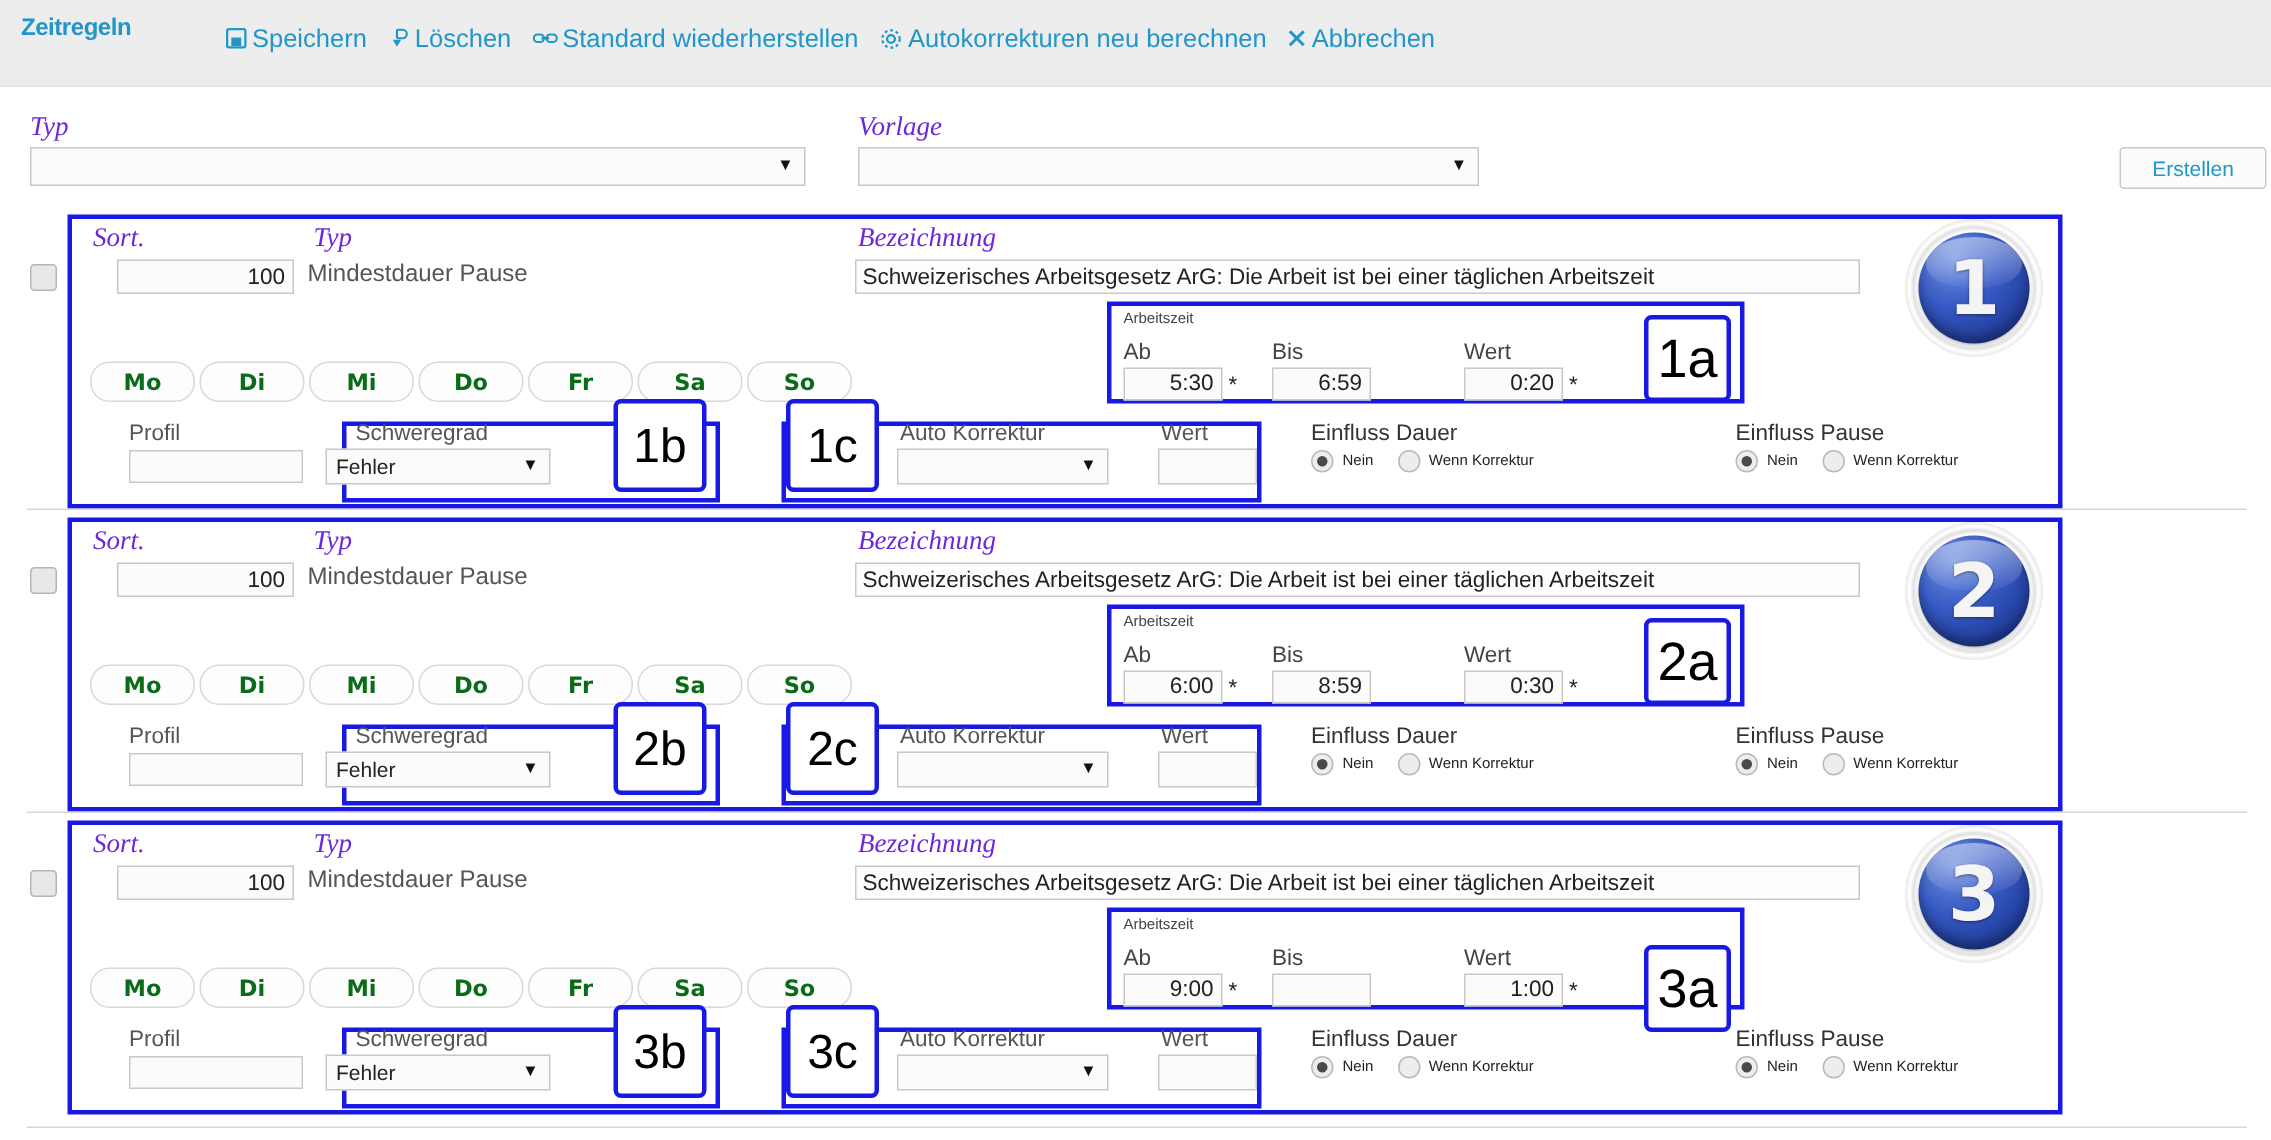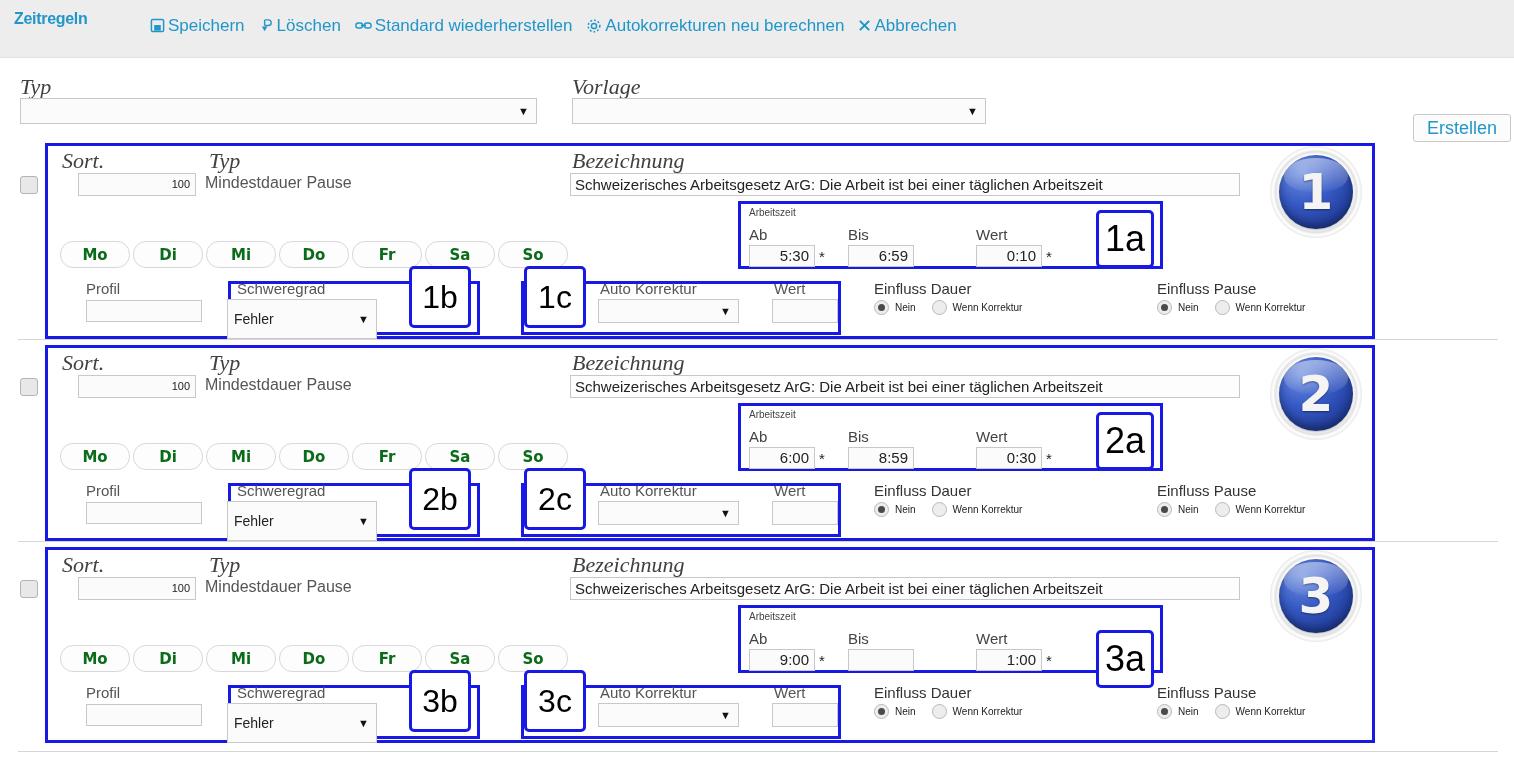--- a/index.html
+++ b/index.html
@@ -32,21 +32,21 @@
   .tb-item{
     display:flex;align-items:center;gap:3px;
     color:#2196c9;font-size:17px;
     cursor:pointer;line-height:1;
   }
   .tb-item .lbl{font-size:17px;}
   .ico{display:inline-block;line-height:0;}
   .ico svg{display:block;}
   
   .field-label{
-    font-style:italic;font-size:22px;color:#404040;
+    font-style:italic;font-size:18px;color:#6d28d9;
     font-family:"Liberation Serif", serif;
   }
   .sel{
     box-sizing:border-box;
     border:1px solid #c8c8c8;background:#fbfbfb;
     height:26px;position:relative;
   }
   .sel .caret{
     position:absolute;right:7px;top:50%;transform:translateY(-50%);
     font-size:11px;color:#111;line-height:1;
@@ -55,40 +55,40 @@
     position:absolute;left:6px;top:50%;transform:translateY(-50%);
     font-size:14px;color:#222;
   }
   #typ-label{position:absolute;left:20px;top:74px;}
   #typ-select{position:absolute;left:20px;top:98px;width:517px;}
   #vorlage-label{position:absolute;left:572px;top:74px;}
   #vorlage-select{position:absolute;left:572px;top:98px;width:414px;}
   .btn-erstellen{
     position:absolute;left:1413px;top:98px;width:96px;height:26px;
     background:#fcfcfc;border:1px solid #c9c9c9;border-radius:3px;
-    color:#2196c9;font-size:18px;cursor:pointer;
-    display:flex;align-items:center;justify-content:center;margin-top:16px;
+    color:#2196c9;font-size:14px;cursor:pointer;
+    display:flex;align-items:center;justify-content:center;
   }
   
   .rule{position:absolute;left:0;width:1514px;height:200px;}
   .rule-outline{
     position:absolute;left:45px;top:0;width:1330px;height:196px;
     border:3px solid #1919e6;box-sizing:border-box;
   }
   .chk{
     position:absolute;left:20px;top:33px;width:16px;height:16px;
     background:#e8e8e8;border:1px solid #b5b5b5;border-radius:3px;
     cursor:pointer;
   }
   .hdr-sort{position:absolute;left:62px;top:5px;}
   .hdr-typ{position:absolute;left:209px;top:5px;}
   .hdr-bez{position:absolute;left:572px;top:5px;}
   .in{
     box-sizing:border-box;border:1px solid #c8c8c8;background:#fbfbfb;
-    font-family:"Liberation Sans", sans-serif;font-size:11px;color:#222;
+    font-family:"Liberation Sans", sans-serif;font-size:15px;color:#222;
     position:absolute;
   }
   .sort-input{left:78px;top:30px;width:118px;height:23px;text-align:right;
     line-height:21px;padding-right:5px;}
   .typ-text{position:absolute;left:205px;top:31px;font-size:16px;color:#555;}
   .bez-input{left:570px;top:30px;width:670px;height:23px;line-height:21px;padding-left:4px;
     font-size:15px;color:#222;background:#fdfdfd;}
   
   .days{position:absolute;left:60px;top:98px;display:flex;gap:3px;}
   .day{
@@ -120,21 +120,21 @@
     position:absolute;left:200px;top:3px;width:252px;height:54px;
     border:3px solid #1919e6;box-sizing:border-box;
   }
   .grp-c{
     position:absolute;left:493px;top:3px;width:320px;height:54px;
     border:3px solid #1919e6;box-sizing:border-box;
   }
   .profil-lab{position:absolute;left:58px;top:2px;font-size:15px;color:#555;}
   .profil-in{left:58px;top:22px;width:116px;height:22px;}
   .sch-lab{position:absolute;left:209px;top:2px;font-size:15px;color:#555;}
-  .sch-sel{position:absolute;left:199px;top:21px;width:150px;height:40px;}
+  .sch-sel{position:absolute;left:189px;top:21px;width:150px;height:24px;}
   .ak-lab{position:absolute;left:572px;top:2px;font-size:15px;color:#555;}
   .ak-sel{position:absolute;left:570px;top:21px;width:141px;height:24px;}
   .wert-lab{position:absolute;left:746px;top:2px;font-size:15px;color:#555;}
   .wert-in{left:744px;top:21px;width:66px;height:24px;}
   .einfl{position:absolute;top:2px;}
   .einfl .t{font-size:15px;color:#333;display:block;margin-bottom:3px;}
   .radio-row{display:flex;align-items:center;gap:6px;}
   .rb{
     width:13px;height:13px;border-radius:50%;
     border:1px solid #b9b9b9;background:#ededed;position:relative;
@@ -297,21 +297,21 @@
         <span class="val">5:30</span><span class="star">*</span>
       </div>
 
       <div class="az-f az-bis">
         <span class="lab">Bis</span>
         <span class="val">6:59</span>
       </div>
 
       <div class="az-f az-wert">
         <span class="lab">Wert</span>
-        <span class="val">0:10</span><span class="star">*</span>
+        <span class="val">0:20</span><span class="star">*</span>
       </div>
 
       <div class="anno az-anno" style="right:6px;top:6px;">1a</div>
     </div>
 
     <div class="numbadge">
       <div class="inner">
         <span class="num">1</span>
       </div>
     </div>

